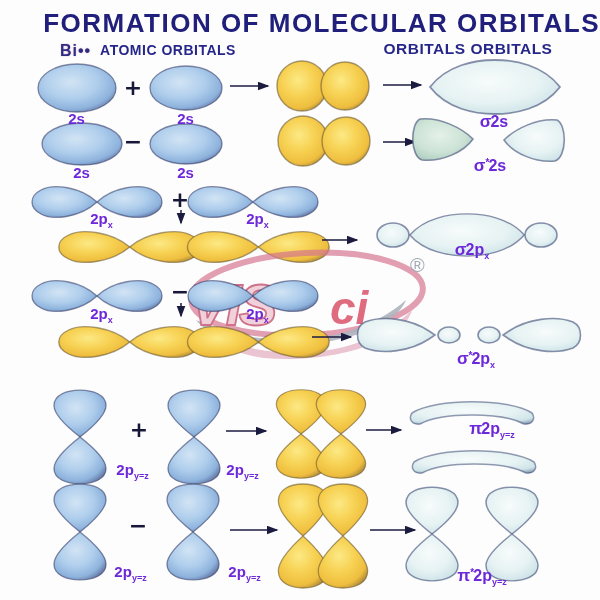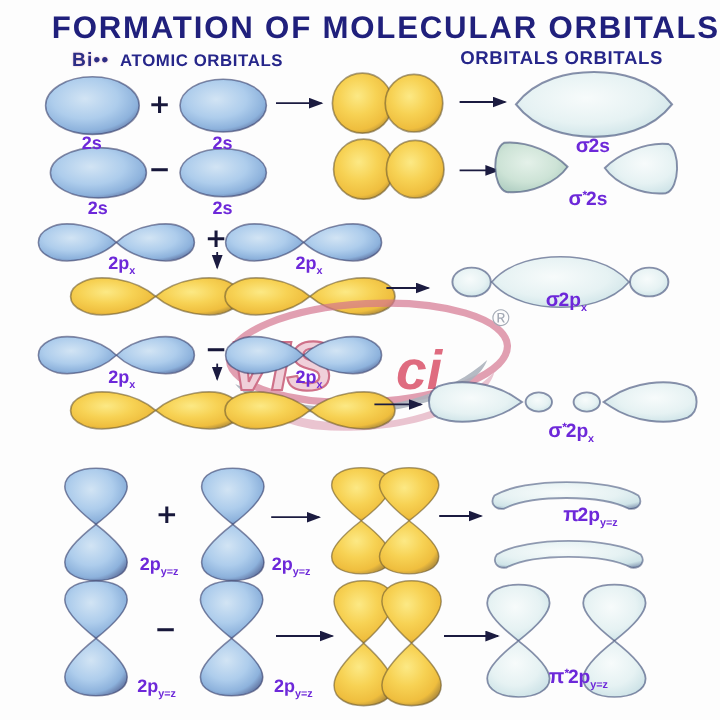--- a/index.html
+++ b/index.html
@@ -192,15 +192,15 @@
   <div class="lbl" style="left:102px;top:305px;"><span class="g"></span><sup></sup><span>2p</span><sub>x</sub></div>
   <div class="lbl" style="left:258px;top:305px;"><span class="g"></span><sup></sup><span>2p</span><sub>x</sub></div>
   <div class="lbl mo" style="left:476px;top:350px;"><span class="g">σ</span><sup>*</sup><span>2p</span><sub>x</sub></div>
 
   <div class="lbl" style="left:133px;top:461px;"><span class="g"></span><sup></sup><span>2p</span><sub>y=z</sub></div>
   <div class="lbl" style="left:243px;top:461px;"><span class="g"></span><sup></sup><span>2p</span><sub>y=z</sub></div>
   <div class="lbl mo" style="left:476px;top:420px;margin-left:16px;"><span class="g">π</span><sup></sup><span>2p</span><sub>y=z</sub></div>
 
   <div class="lbl" style="left:131px;top:563px;"><span class="g"></span><sup></sup><span>2p</span><sub>y=z</sub></div>
   <div class="lbl" style="left:245px;top:563px;"><span class="g"></span><sup></sup><span>2p</span><sub>y=z</sub></div>
-  <div class="lbl mo" style="left:482px;top:555px;"><span class="g">π</span><sup>*</sup><span>2p</span><sub>y=z</sub></div>
+  <div class="lbl mo" style="left:482px;top:567px;"><span class="g">π</span><sup>*</sup><span>2p</span><sub>y=z</sub></div>
 
 </div>
 
 </body></html>

